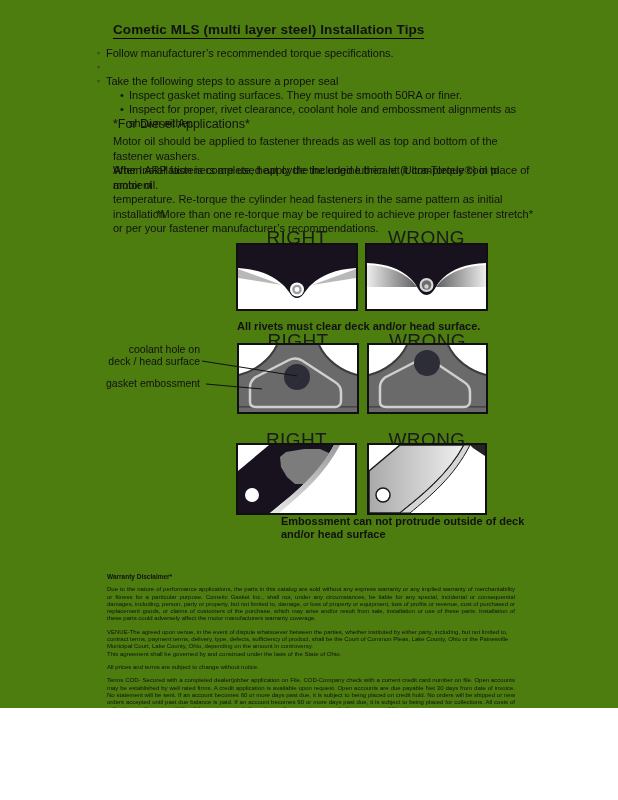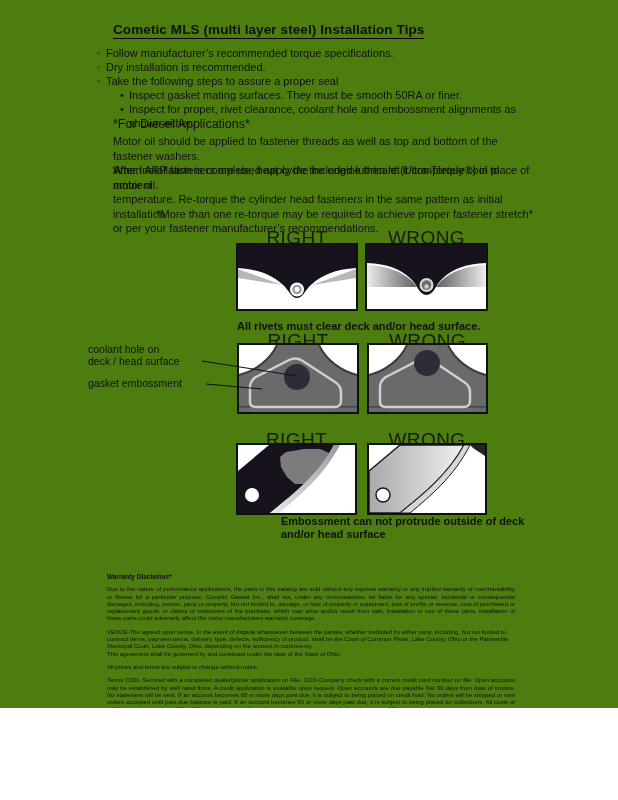--- a/index.html
+++ b/index.html
@@ -19,21 +19,21 @@
   .para{position:absolute;left:113px;font-size:11px;line-height:14.6px;white-space:pre-line;width:420px;}
   .p1{top:134px;}
   .p2{top:163px;}
   .p3{top:207px;white-space:normal;text-align:right;}
 
   .rw-label{position:absolute;font-size:19px;letter-spacing:.4px;text-align:center;color:#1a1a1a;}
   .dbox{position:absolute;}
   .dbox svg{display:block;}
   .caption{position:absolute;font-size:11px;font-weight:bold;line-height:12.5px;white-space:pre-line;}
 
-  .callout{position:absolute;font-size:10.5px;line-height:12px;white-space:pre-line;width:112px;}
+  .callout{position:absolute;font-size:10.5px;line-height:12px;text-align:right;white-space:pre-line;width:112px;}
   .callout-lines{position:absolute;left:95px;top:330px;pointer-events:none;z-index:5;}
 
   .disclaimer{position:absolute;left:107px;top:573px;width:408px;font-size:6px;line-height:7.3px;}
   .disclaimer h4{margin:0 0 6px 0;font-size:6.5px;}
   .disclaimer p{margin:0 0 6px 0;text-align:justify;}
   .disclaimer p.pre{white-space:pre-line;text-align:left;}
 
   .page-code{position:absolute;left:389px;top:761px;font-size:13px;letter-spacing:.3px;color:#222;}
 </style>
 </head>
@@ -43,21 +43,20 @@
 
   <div class="title">Cometic MLS (multi layer steel) Installation Tips</div>
 
   <div class="tips">
     <div class="tip-row">
       <span class="tip-marker">◦</span>
       <span>Follow manufacturer’s recommended torque specifications.</span>
     </div>
     <div class="tip-row">
       <span class="tip-marker">◦</span>
-      <span>Dry installation is recommended.</span>
     </div>
     <div class="tip-row">
       <span class="tip-marker">◦</span>
       <span>Take the following steps to assure a proper seal</span>
     </div>
     <div class="tip-row sub">
       <span class="tip-marker">•</span>
       <span>Inspect gasket mating surfaces.  They must be smooth 50RA or finer.</span>
     </div>
     <div class="tip-row sub">

